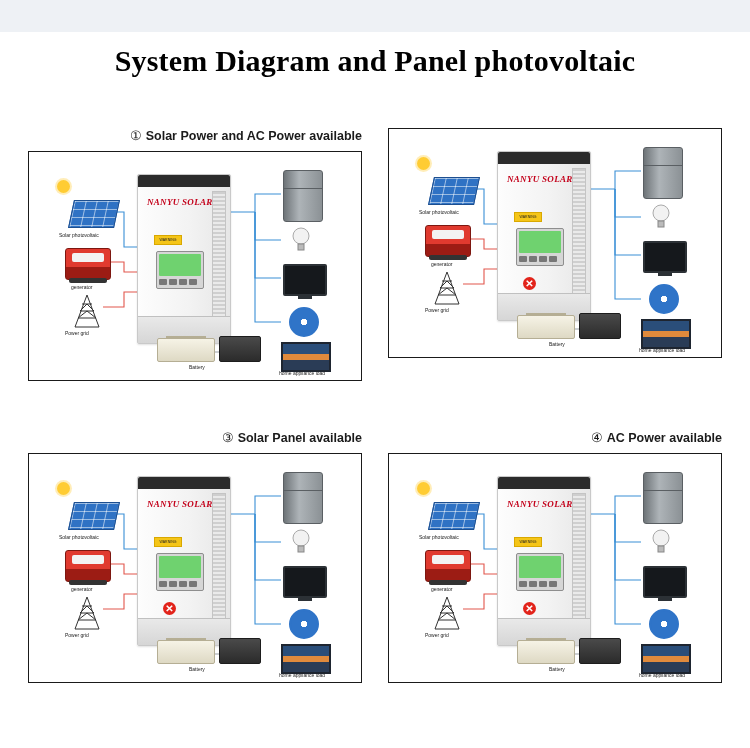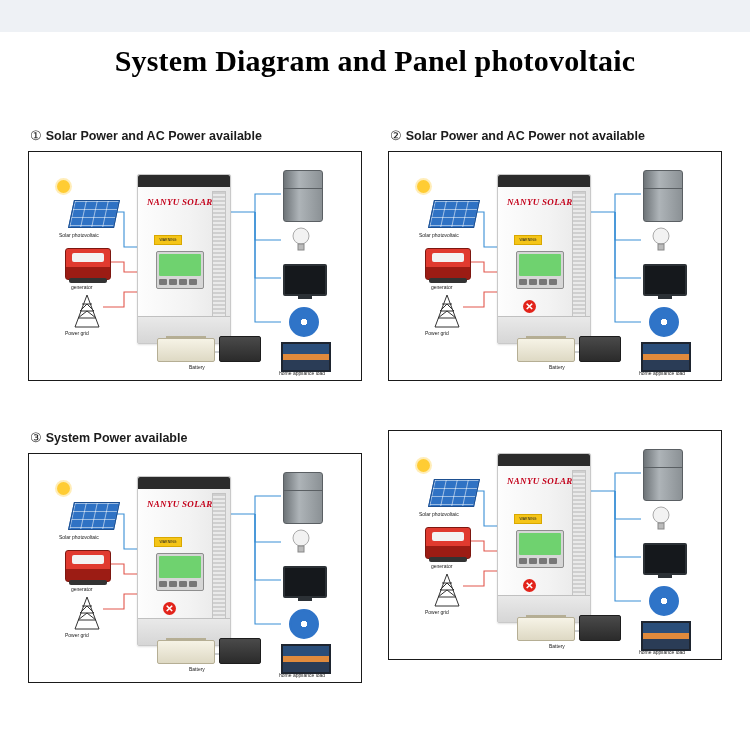--- a/index.html
+++ b/index.html
@@ -54,20 +54,21 @@
   .cell.c2 { left: 360px; top: 0; }
   .cell.c3 { left: 0;   top: 302px; }
   .cell.c4 { left: 360px; top: 302px; }
 
   .caption {
     font-size: 12.5px;
     font-weight: bold;
     color: #1b1b1b;
     margin: 0 0 8px 2px;
     white-space: nowrap;
+    text-align: right;
   }
   .caption .num {
     font-weight: normal;
     font-size: 13px;
     margin-right: 4px;
   }
   .panelbox {
     position: relative;
     width: 332px;
     height: 228px;
@@ -384,23 +385,20 @@
           </svg>
         </div>
         <div class="tv" style="left:254px; top:112px;"></div>
         <div class="fan" style="left:260px; top:155px;"></div>
         <div class="photo" style="left:252px; top:190px;"></div>
         <div class="lbl" style="left:250px; top:218px;">home appliance load</div>
       </div>
     </div>
 
     <div class="cell c2">
-      <div class="caption">
-        <span class="num">②</span><span>Solar Power and AC Power not available</span>
-      </div>
       <div class="panelbox">
         <svg class="wires" viewBox="0 0 332 228">
           <path class="wire-b" d="M74 60 L95 60 L95 95 L108 95"></path>
           <path class="wire-r" d="M74 110 L95 110 L95 120 L108 120"></path>
           <path class="wire-r" d="M74 155 L95 155 L95 140 L108 140"></path>
           <path class="wire-b" d="M200 60 L226 60 L226 42 L252 42"></path>
           <path class="wire-b" d="M226 60 L226 88 L252 88"></path>
           <path class="wire-b" d="M226 60 L226 126 L252 126"></path>
           <path class="wire-b" d="M226 60 L226 170 L252 170"></path>
           <path class="wire-g" d="M154 190 L154 200 L208 200"></path>
@@ -452,21 +450,21 @@
         </div>
         <div class="tv" style="left:254px; top:112px;"></div>
         <div class="fan" style="left:260px; top:155px;"></div>
         <div class="photo" style="left:252px; top:190px;"></div>
         <div class="lbl" style="left:250px; top:218px;">home appliance load</div>
       </div>
     </div>
 
     <div class="cell c3">
       <div class="caption">
-        <span class="num">③</span><span>System Power available</span>
+        <span class="num">③</span><span>Solar Panel available</span>
       </div>
       <div class="panelbox">
         <svg class="wires" viewBox="0 0 332 228">
           <path class="wire-b" d="M74 60 L95 60 L95 95 L108 95"></path>
           <path class="wire-r" d="M74 110 L95 110 L95 120 L108 120"></path>
           <path class="wire-r" d="M74 155 L95 155 L95 140 L108 140"></path>
           <path class="wire-b" d="M200 60 L226 60 L226 42 L252 42"></path>
           <path class="wire-b" d="M226 60 L226 88 L252 88"></path>
           <path class="wire-b" d="M226 60 L226 126 L252 126"></path>
           <path class="wire-b" d="M226 60 L226 170 L252 170"></path>
@@ -518,20 +516,23 @@
           </svg>
         </div>
         <div class="tv" style="left:254px; top:112px;"></div>
         <div class="fan" style="left:260px; top:155px;"></div>
         <div class="photo" style="left:252px; top:190px;"></div>
         <div class="lbl" style="left:250px; top:218px;">home appliance load</div>
       </div>
     </div>
 
     <div class="cell c4">
+      <div class="caption">
+        <span class="num">④</span><span>AC Power available</span>
+      </div>
       <div class="panelbox">
         <svg class="wires" viewBox="0 0 332 228">
           <path class="wire-b" d="M74 60 L95 60 L95 95 L108 95"></path>
           <path class="wire-r" d="M74 110 L95 110 L95 120 L108 120"></path>
           <path class="wire-r" d="M74 155 L95 155 L95 140 L108 140"></path>
           <path class="wire-b" d="M200 60 L226 60 L226 42 L252 42"></path>
           <path class="wire-b" d="M226 60 L226 88 L252 88"></path>
           <path class="wire-b" d="M226 60 L226 126 L252 126"></path>
           <path class="wire-b" d="M226 60 L226 170 L252 170"></path>
           <path class="wire-g" d="M154 190 L154 200 L208 200"></path>

